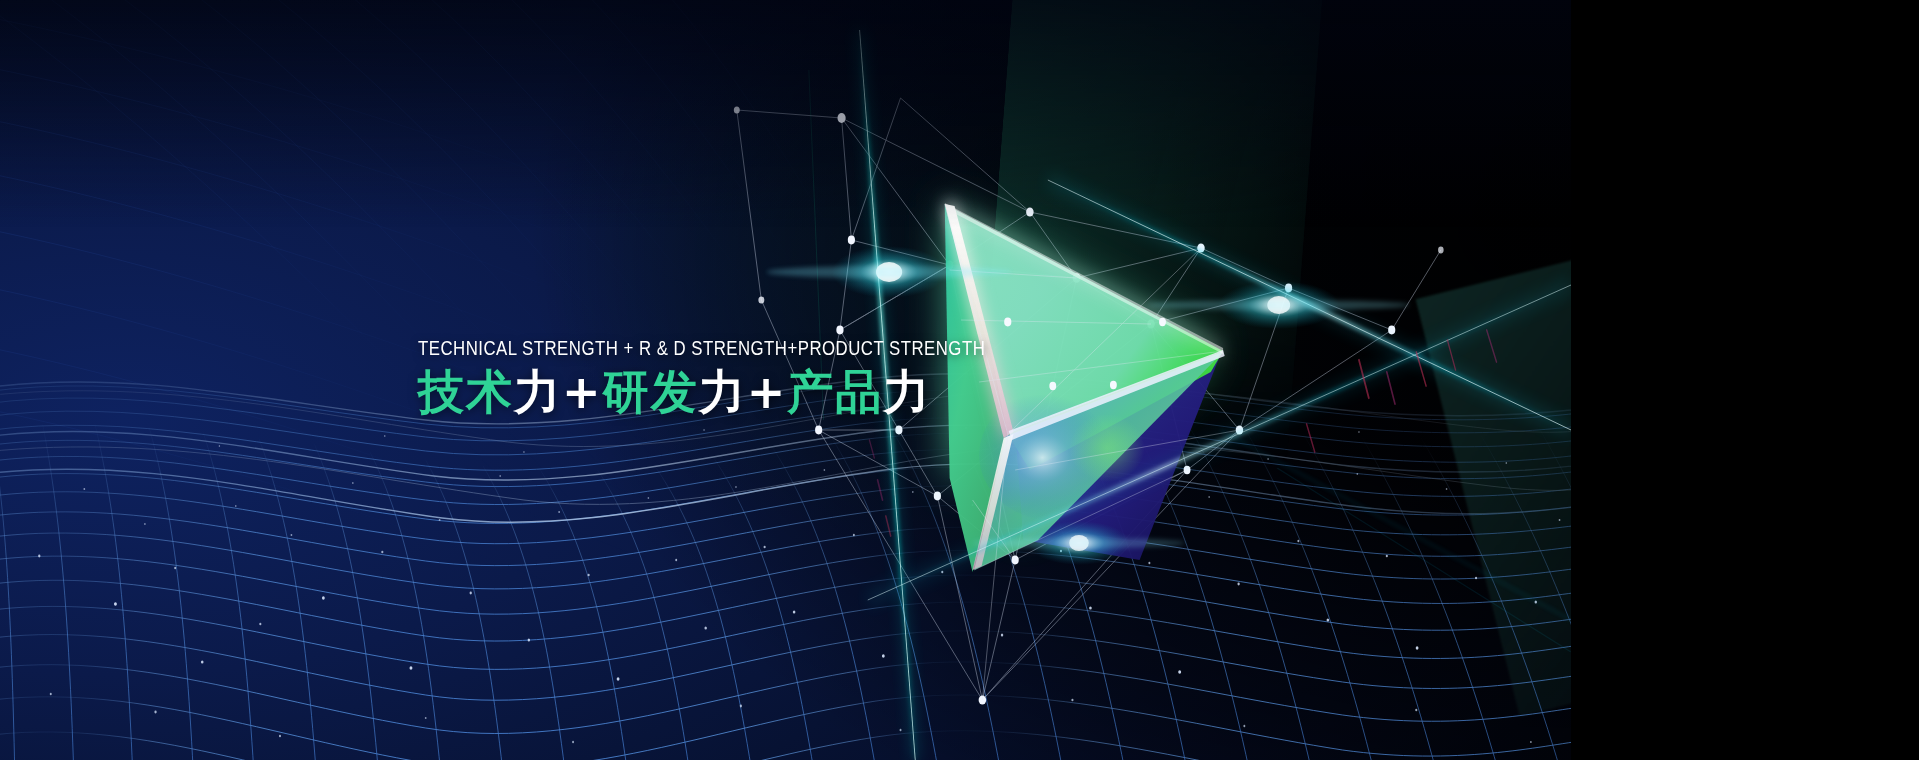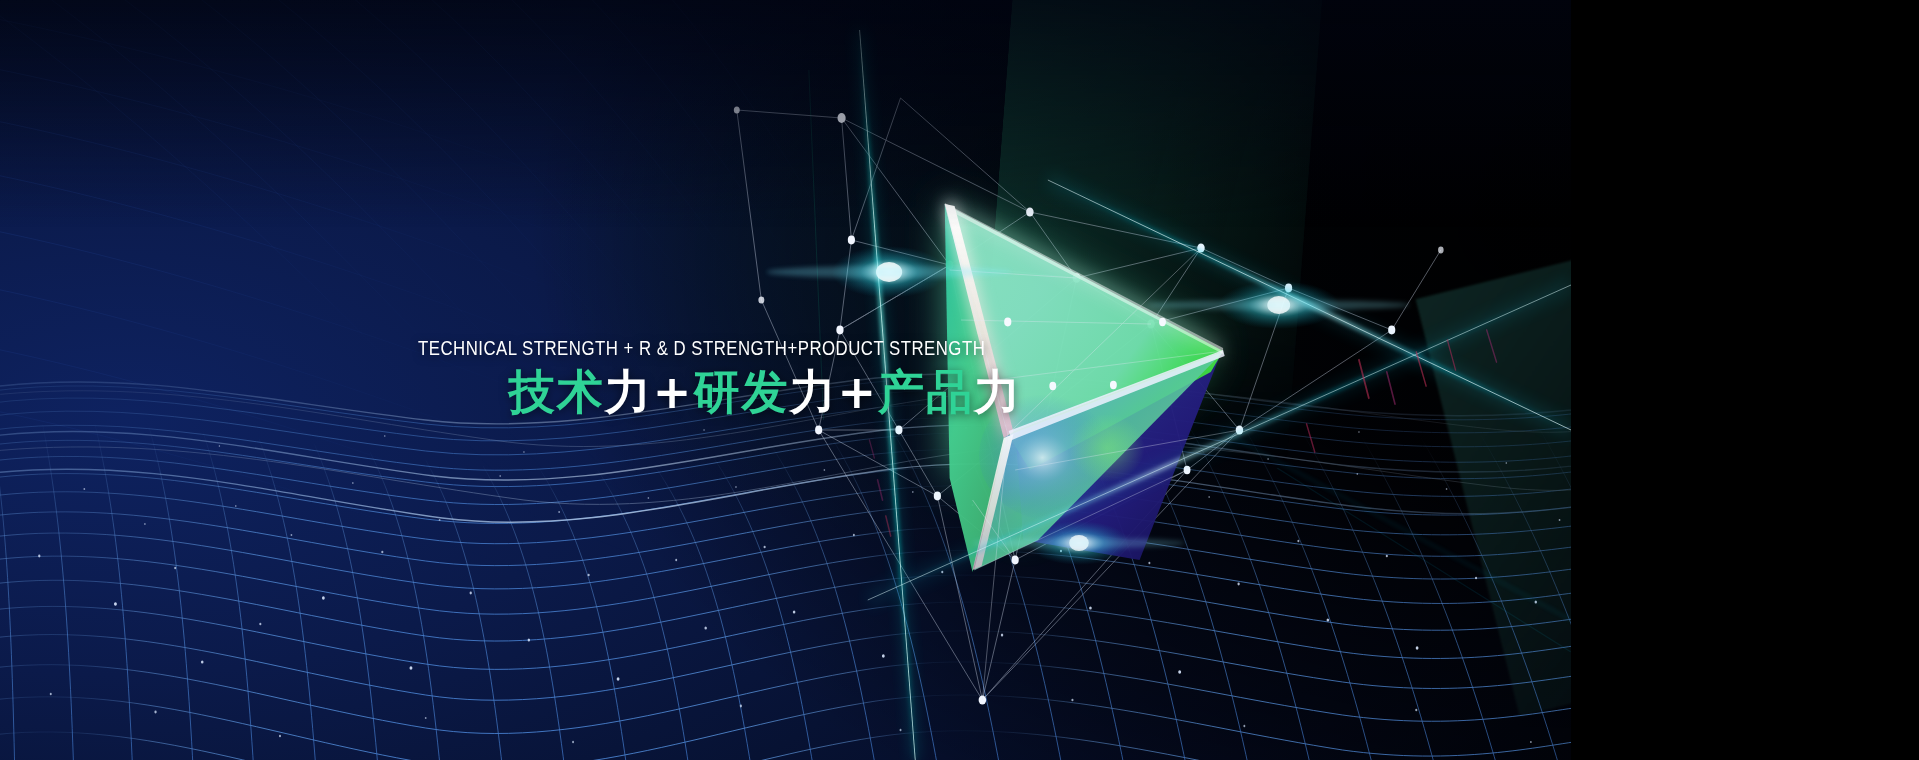--- a/index.html
+++ b/index.html
@@ -4,21 +4,20 @@
 <title>Hero Banner</title>
 <style>
   html,body{margin:0;padding:0;background:#000;}
   *{box-sizing:border-box;}
   .stage{
     position:relative;
     width:1571px;height:760px;
     overflow:hidden;
     font-family:"Liberation Sans", sans-serif;
     background:#050a1c;
-    text-align:center;
   }
   .layer{position:absolute;inset:0;}
 
   
   .bg-base{
     background:
       radial-gradient(120% 130% at 8% 55%, #0e2260 0%, #0b1a4a 26%, #071233 48%, #040a20 68%, #01040e 86%, #000306 100%);
   }
   .bg-right-dark{
     background:

